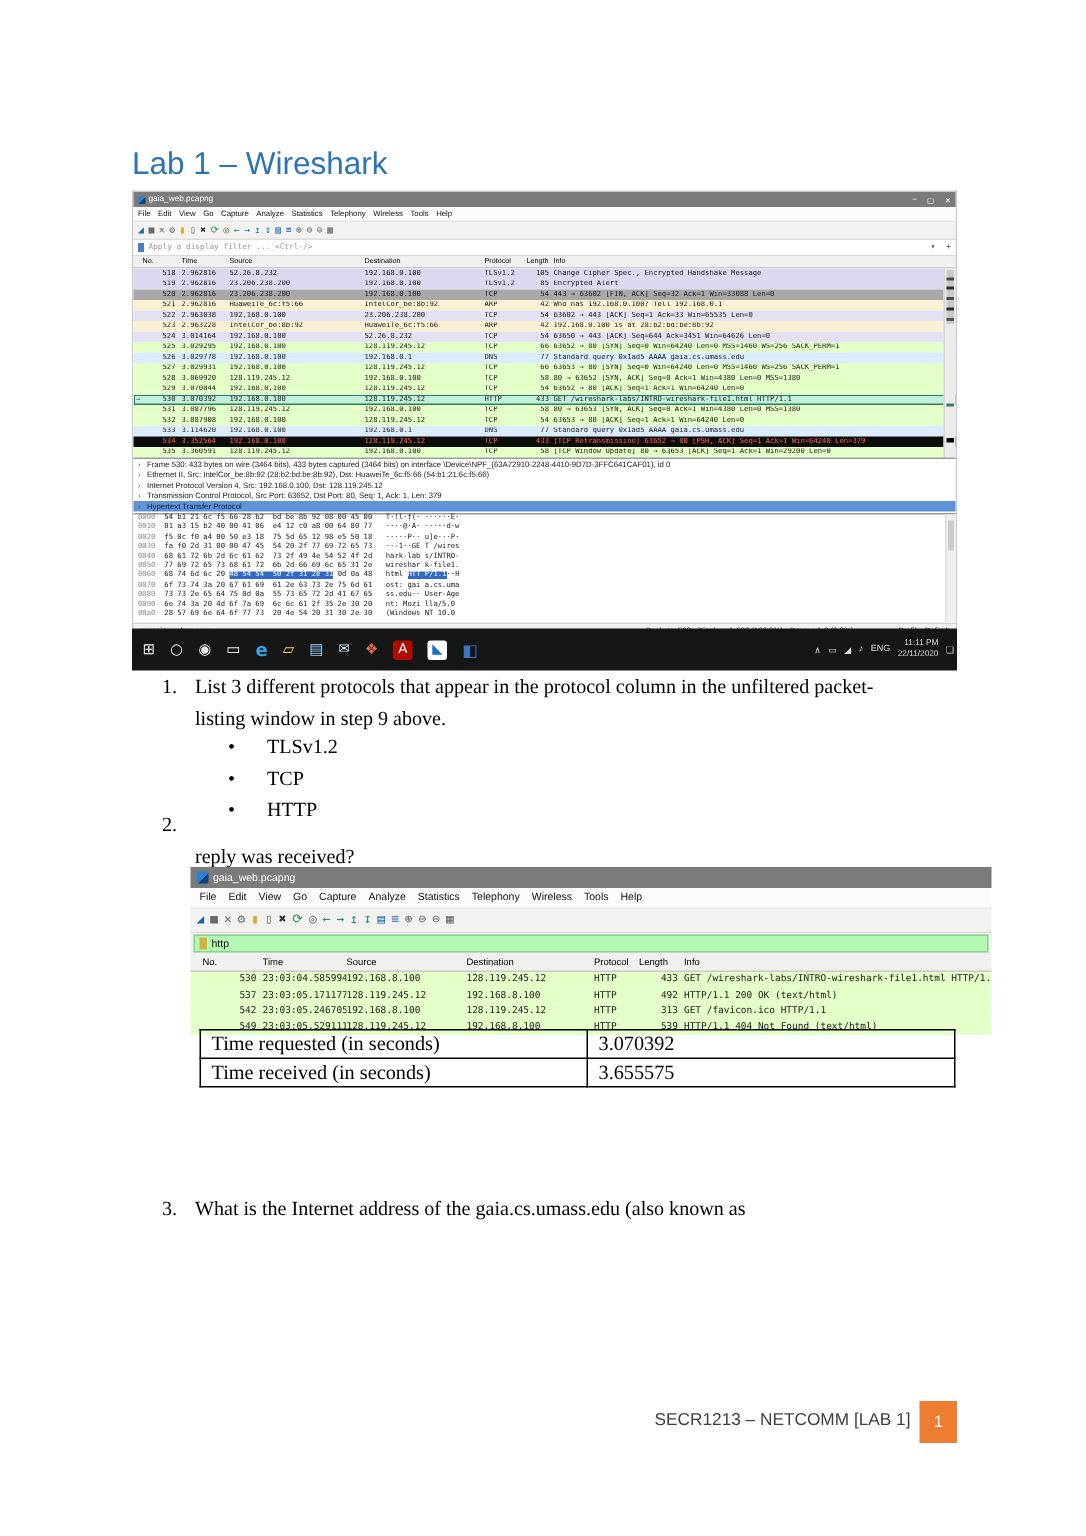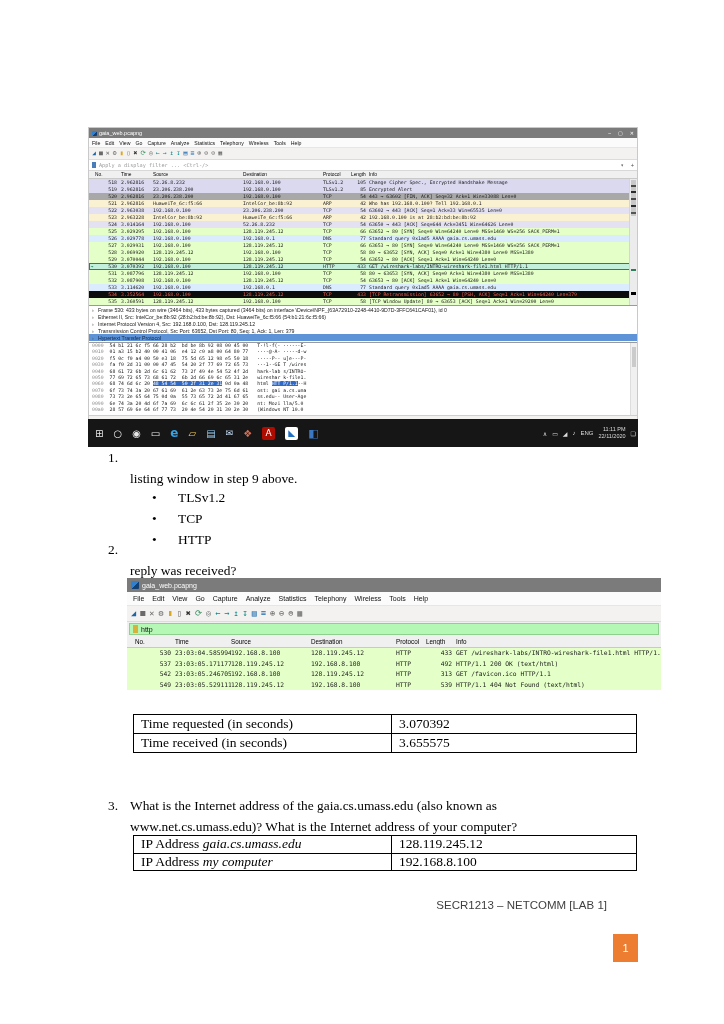--- a/index.html
+++ b/index.html
@@ -15,25 +15,25 @@
   .q1{top:448px;} .q2{top:540px;} .q3{top:796px;}
   .bullets{position:absolute;left:152px;top:488px;font-size:13.4px;line-height:20.9px;color:#000;}
   .bullet-row{display:flex;}
   .bl{width:26px;flex:none;}
 
   
   .tbl{position:absolute;left:133px;width:504px;border-collapse:collapse;
        font-size:13.5px;color:#000;}
   .tbl td{border:1px solid #000;padding:0 0 0 7px;vertical-align:middle;}
   .tbl td.lab{width:250px;}
-  .t1{top:714px;} .t1 td{height:18px;}
+  .t1{top:686px;} .t1 td{height:18px;}
   .t2{top:835px;} .t2 td{height:16.5px;}
 
   
-  .footer-text{position:absolute;right:117px;top:899px;font-family:"Liberation Sans",sans-serif;
+  .footer-text{position:absolute;right:117px;top:941px;font-family:"Liberation Sans",sans-serif;
                font-size:11.5px;color:#3f3f3f;}
   .page-badge{position:absolute;left:613px;top:934px;width:25px;height:28px;background:#ED7D31;
               color:#fff;display:flex;align-items:center;justify-content:center;
               font-family:"Liberation Sans",sans-serif;font-size:11px;}
 
   
   .ws{position:absolute;background:#fff;}
   .w-title{background:#7b7b7b;color:#fff;display:flex;align-items:center;
            font-family:"Liberation Sans",sans-serif;}
   .fin{background:linear-gradient(135deg,#2f80d0 55%,#123f74 55%);border-radius:1px;flex:none;}
@@ -144,20 +144,21 @@
   .ws2 .c-dst{width:85px;}
   .ws2 .c-pro{width:30px;}
   .ws2 .c-len{width:26px;text-align:right;}
   .ws2 .c-inf{margin-left:4px;flex:1 1 auto;}
 </style>
 </head>
 <body>
 
 <div class="page">
 
+  <div class="heading">Lab 1 – Wireshark</div>
 
   <div class="ws ws1">
     <div class="w-title">
       <span class="fin"></span>
       <span>gaia_web.pcapng</span>
       <span class="win-ctrls">
           <span>–</span>
           <span>▢</span>
           <span>✕</span>
         </span>
@@ -508,21 +509,21 @@
         <span>◢</span>
         <span>♪</span>
       <span>ENG</span>
       <span class="clock"><span>11:11 PM</span><br><span>22/11/2020</span></span>
       <span>❏</span>
     </div>
   </div>
 
   <div class="q q1">
     <span class="qn">1.</span>
-    <span class="qt"><br><span>listing window in step 9 above.</span></span>
+    <span class="qt"><span>List 3 different protocols that appear in the protocol column in the unfiltered packet-</span><br><span>listing window in step 9 above.</span></span>
   </div>
   <div class="bullets">
 
       <div class="bullet-row">
         <span class="bl">•</span>
         <span>TLSv1.2</span>
       </div>
 
       <div class="bullet-row">
         <span class="bl">•</span>
@@ -658,35 +659,20 @@
           <td>3.655575</td>
         </tr>
 
 
 
     </tbody>
   </table>
 
   <div class="q q3">
     <span class="qn">3.</span>
-    <span class="qt"><span>What is the Internet address of the gaia.cs.umass.edu (also known as</span><br><span>www.net.cs.umass.edu)? What is the Internet address of your computer?</span></span>
+    <span class="qt"><span>What is the Internet address of the gaia.cs.umass.edu (also known as</span><br></span>
   </div>
 
-  <table class="tbl t2">
-    <tbody>
-
-        <tr>
-          <td class="lab"><span>IP Address</span> <em>gaia.cs.umass.edu</em></td>
-          <td>128.119.245.12</td>
-        </tr>
-
-        <tr>
-          <td class="lab"><span>IP Address</span> <em>my computer</em></td>
-          <td>192.168.8.100</td>
-        </tr>
-
-    </tbody>
-  </table>
 
   <div class="footer-text">SECR1213 – NETCOMM [LAB 1]</div>
   <div class="page-badge">1</div>
 
 </div>
 
 </body></html>

